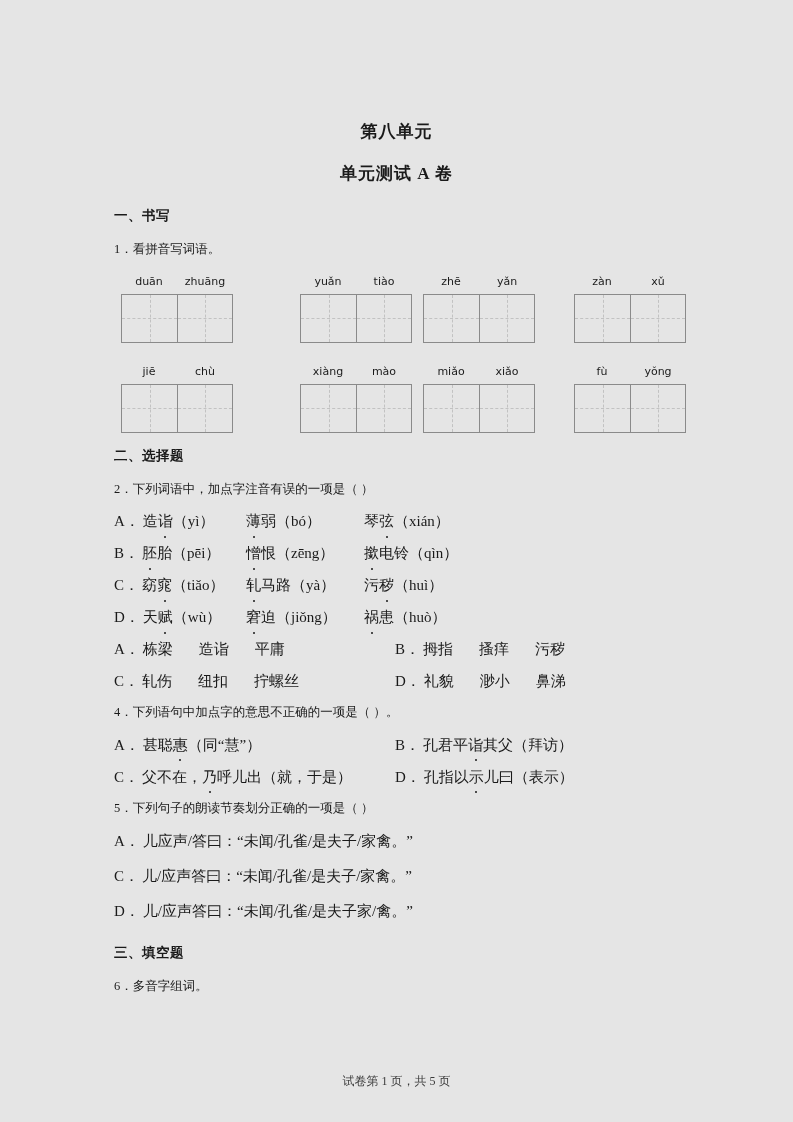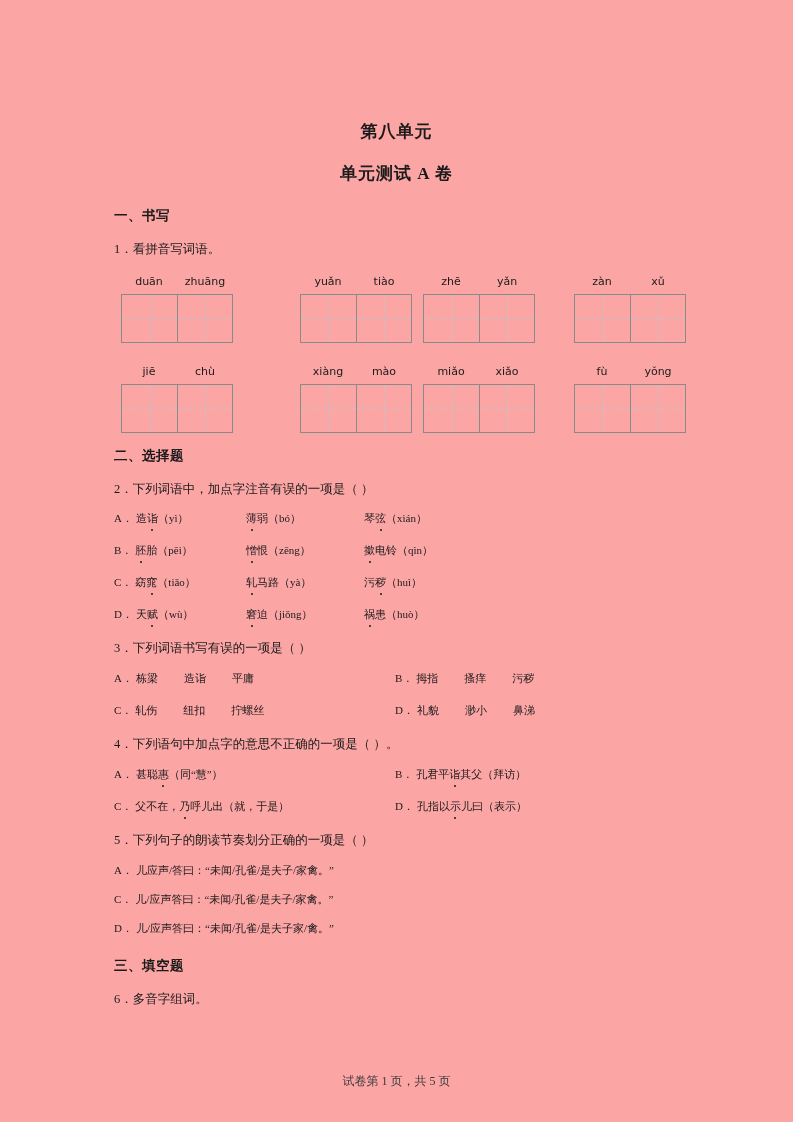--- a/index.html
+++ b/index.html
@@ -9,21 +9,21 @@
   }
   body {
     font-family: "Liberation Serif", "DejaVu Serif", serif;
     color: #1a1a1a;
   }
   .page {
     position: relative;
     width: 793px;
     height: 1122px;
     margin: 0 auto;
-    background: #fca5a5;
+    background: #e5e5e5;
     overflow: hidden;
     box-sizing: border-box;
   }
   .sheet {
     position: absolute;
     left: 114px;
     top: 0;
     width: 565px;
   }
 
@@ -55,21 +55,21 @@
 
   
   .q-stem {
     font-size: 12.5px;
     margin-top: 15px;
     line-height: 1.5;
   }
   .q-stem.tight { margin-top: 13px; }
 
   .opt-row {
-    font-size: 11px;
+    font-size: 15px;
     margin-top: 12px;
     line-height: 1.55;
     position: relative;
   }
 
   
   .cols3 { display: block; position: relative; height: 20px; }
   .cols3 > .c {
     position: absolute;
     top: 0;
@@ -307,21 +307,20 @@
       <span class="c c2"><span></span><span class="dot">轧</span><span>马路（yà）</span></span>
       <span class="c c3"><span>污</span><span class="dot">秽</span><span>（huì）</span></span>
     </div>
 
     <div class="opt-row cols3">
       <span class="c c1"><span class="opt-label">D．</span><span>天</span><span class="dot">赋</span><span>（wù）</span></span>
       <span class="c c2"><span></span><span class="dot">窘</span><span>迫（jiǒng）</span></span>
       <span class="c c3"><span></span><span class="dot">祸</span><span>患（huò）</span></span>
     </div>
 
-    <div class="q-stem tight">3．下列词语书写有误的一项是（     ）</div>
 
     <div class="opt-row cols2">
       <span class="c cA"><span class="opt-label">A．</span><span class="w">栋梁</span><span class="w">造诣</span><span class="w">平庸</span></span>
       <span class="c cB"><span class="opt-label">B．</span><span class="w">拇指</span><span class="w">搔痒</span><span class="w">污秽</span></span>
     </div>
 
     <div class="opt-row cols2">
       <span class="c cA"><span class="opt-label">C．</span><span class="w">轧伤</span><span class="w">纽扣</span><span class="w">拧螺丝</span></span>
       <span class="c cB"><span class="opt-label">D．</span><span class="w">礼貌</span><span class="w">渺小</span><span class="w">鼻涕</span></span>
     </div>

